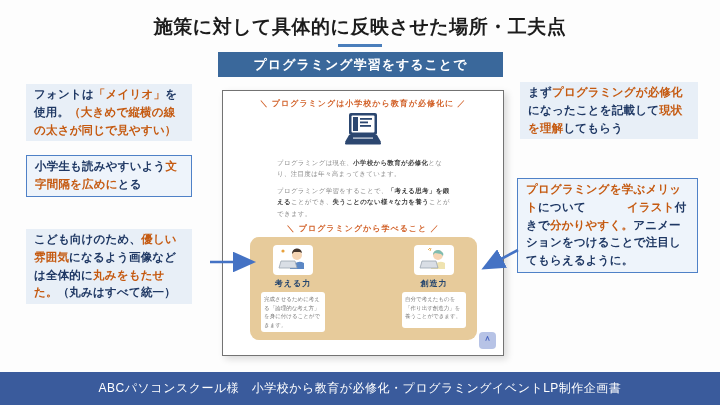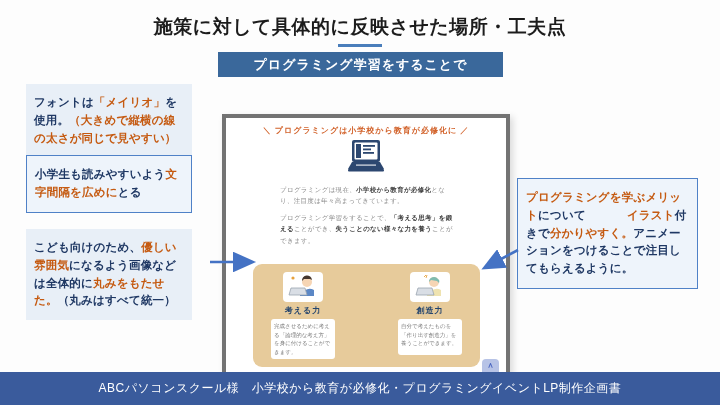--- a/index.html
+++ b/index.html
@@ -14,48 +14,48 @@
   }
   .title-underline{position:absolute;top:44px;left:338px;width:44px;height:2.5px;background:#4a7ebb;}
   
   .section-header{
     position:absolute;left:218px;top:52px;width:285px;height:25px;background:#3a689b;
     color:#fff;font-size:13px;font-weight:700;text-align:center;line-height:25px;letter-spacing:1px;
   }
   
   .mockup{
     position:absolute;left:222px;top:90px;width:280px;height:264px;background:#fff;
-    border:4px solid #737373;box-shadow:3px 3px 7px rgba(0,0,0,.14);margin-top:24px;
+    border:1px solid #737373;box-shadow:3px 3px 7px rgba(0,0,0,.14);
   }
   .m-heading{position:absolute;left:0;width:100%;text-align:center;font-size:8px;font-weight:700;color:#d2622a;letter-spacing:1px;}
   .m-heading.h1{top:7px;}
   .m-heading.h2{top:132px;}
   .laptop-wrap{position:absolute;top:20px;left:0;width:100%;text-align:center;}
   .m-para{position:absolute;left:54px;width:178px;font-size:6.5px;line-height:1.75;color:#8a8a8a;letter-spacing:.3px;}
   .m-para.p1{top:66px;}
   .m-para.p2{top:94px;}
   .tan-panel{
     position:absolute;left:27px;top:146px;width:227px;height:103px;background:#e7cb9b;border-radius:9px;
-    display:flex;justify-content:space-between;padding:8px 18px;box-sizing:border-box;
+    display:flex;justify-content:space-between;padding:8px 11px;box-sizing:border-box;
   }
   .card{width:64px;text-align:center;}
   .illo{width:40px;height:30px;background:#fff;border-radius:4px;margin:0 auto;display:flex;align-items:center;justify-content:center;overflow:hidden;}
   .card-title{font-size:8px;font-weight:700;color:#24456e;margin-top:3px;letter-spacing:1px;}
   .card-body{
     background:#fff;border-radius:3px;margin-top:3px;padding:3px 3px;
     font-size:5.5px;line-height:1.55;color:#777;text-align:left;min-height:30px;
   }
   .back-to-top{
     position:absolute;right:7px;bottom:6px;width:17px;height:17px;background:#b7c3e6;border-radius:4px;
     color:#4e6ac2;font-size:10px;font-weight:700;text-align:center;line-height:15px;cursor:pointer;
   }
   
   .note{
     position:absolute;box-sizing:border-box;font-size:11.5px;line-height:1.55;font-weight:600;
-    padding:10px 8px;letter-spacing:.2px;
+    padding:2px 8px;letter-spacing:.2px;
   }
   .note.plain{background:#e8eff7;}
   .note.bordered{background:#eef4fb;border:1.5px solid #4f81c7;}
   .note.l1{left:26px;top:84px;width:166px;}
   .note.l2{left:26px;top:155px;width:166px;}
   .note.l3{left:26px;top:229px;width:166px;}
   .note.r1{left:520px;top:82px;width:178px;}
   .note.r2{left:517px;top:178px;width:181px;}
   
   .footer{
@@ -88,20 +88,21 @@
         <rect x="21" y="14" width="11" height="1.8" fill="#2c4770"></rect>
         <path d="M6 31 L10 24 L38 24 L42 31 Z" fill="#2c4770"></path>
         <rect x="6" y="31" width="36" height="2.5" rx="1" fill="#2c4770"></rect>
         <rect x="14" y="26.5" width="20" height="1.2" fill="#ffffff" opacity="0.85"></rect>
       </svg>
     </div>
 
     <div class="m-para p1"><span style="color: rgb(138, 138, 138);">プログラミングは現在、</span><span style="color: rgb(63, 63, 63); font-weight: 700;">小学校から教育が必修化</span><span style="color: rgb(138, 138, 138);">となり、注目度は年々高まってきています。</span></div>
     <div class="m-para p2"><span style="color: rgb(138, 138, 138);">プログラミング学習をすることで、</span><span style="color: rgb(63, 63, 63); font-weight: 700;">「考える思考」を鍛える</span><span style="color: rgb(138, 138, 138);">ことができ、</span><span style="color: rgb(63, 63, 63); font-weight: 700;">失うことのない様々な力を養う</span><span style="color: rgb(138, 138, 138);">ことができます。</span></div>
 
+    <div class="m-heading h2">＼ プログラミングから学べること ／</div>
 
     <div class="tan-panel">
       <div class="card">
         <div class="illo">
           <svg width="36" height="28" viewBox="0 0 36 28">
             <circle cx="8" cy="5" r="1.6" fill="#e8a13c"></circle>
             <circle cx="22" cy="9" r="5" fill="#f6d5b4"></circle>
             <path d="M17 8 a5 5 0 0 1 10 -1 l-2 -1 -6 0 z" fill="#46372e"></path>
             <path d="M15 22 q7 -9 14 -5 l0 6 -14 0 z" fill="#5b87c5"></path>
             <path d="M6 15 L20 15 L22 22 L4 22 Z" fill="#d9dee5" stroke="#9aa4b0" stroke-width="0.8"></path>
@@ -127,20 +128,21 @@
 
     <div class="back-to-top">
       <span>＾</span>
     </div>
   </div>
 
   <div class="note plain l1"><span style="color: rgb(31, 56, 100);">フォントは</span><span style="color: rgb(197, 90, 17);">「メイリオ」</span><span style="color: rgb(31, 56, 100);">を使用。</span><span style="color: rgb(197, 90, 17);">（大きめで縦横の線の太さが同じで見やすい）</span></div>
   <div class="note bordered l2"><span style="color: rgb(31, 56, 100);">小学生も読みやすいよう</span><span style="color: rgb(197, 90, 17);">文字間隔を広めに</span><span style="color: rgb(31, 56, 100);">とる</span></div>
   <div class="note plain l3"><span style="color: rgb(31, 56, 100);">こども向けのため、</span><span style="color: rgb(197, 90, 17);">優しい雰囲気</span><span style="color: rgb(31, 56, 100);">になるよう画像などは全体的に</span><span style="color: rgb(197, 90, 17);">丸みをもたせた。</span><span style="color: rgb(31, 56, 100);">（丸みはすべて統一）</span></div>
 
+  <div class="note plain r1"><span style="color: rgb(31, 56, 100);">まず</span><span style="color: rgb(197, 90, 17);">プログラミングが必修化</span><span style="color: rgb(31, 56, 100);">になったことを記載して</span><span style="color: rgb(197, 90, 17);">現状を理解</span><span style="color: rgb(31, 56, 100);">してもらう</span></div>
   <div class="note bordered r2"><span style="color: rgb(197, 90, 17);">プログラミングを学ぶメリット</span><span style="color: rgb(31, 56, 100);">について</span><span style="color: rgb(197, 90, 17); margin-left: 41px;">イラスト</span><span style="color: rgb(31, 56, 100);">付きで</span><span style="color: rgb(197, 90, 17);">分かりやすく。</span><span style="color: rgb(31, 56, 100);">アニメーションをつけることで注目してもらえるように。</span></div>
 
   <svg class="arrows">
     <defs>
       <marker id="ah" markerWidth="9" markerHeight="8" refX="7" refY="4" orient="auto">
         <path d="M0,0 L9,4 L0,8 Z" fill="#4472c4"></path>
       </marker>
     </defs>
     <line x1="210" y1="262" x2="251" y2="262" stroke="#4472c4" stroke-width="2.6" marker-end="url(#ah)"></line>
     <line x1="518" y1="250" x2="486" y2="267" stroke="#4472c4" stroke-width="2.6" marker-end="url(#ah)"></line>

